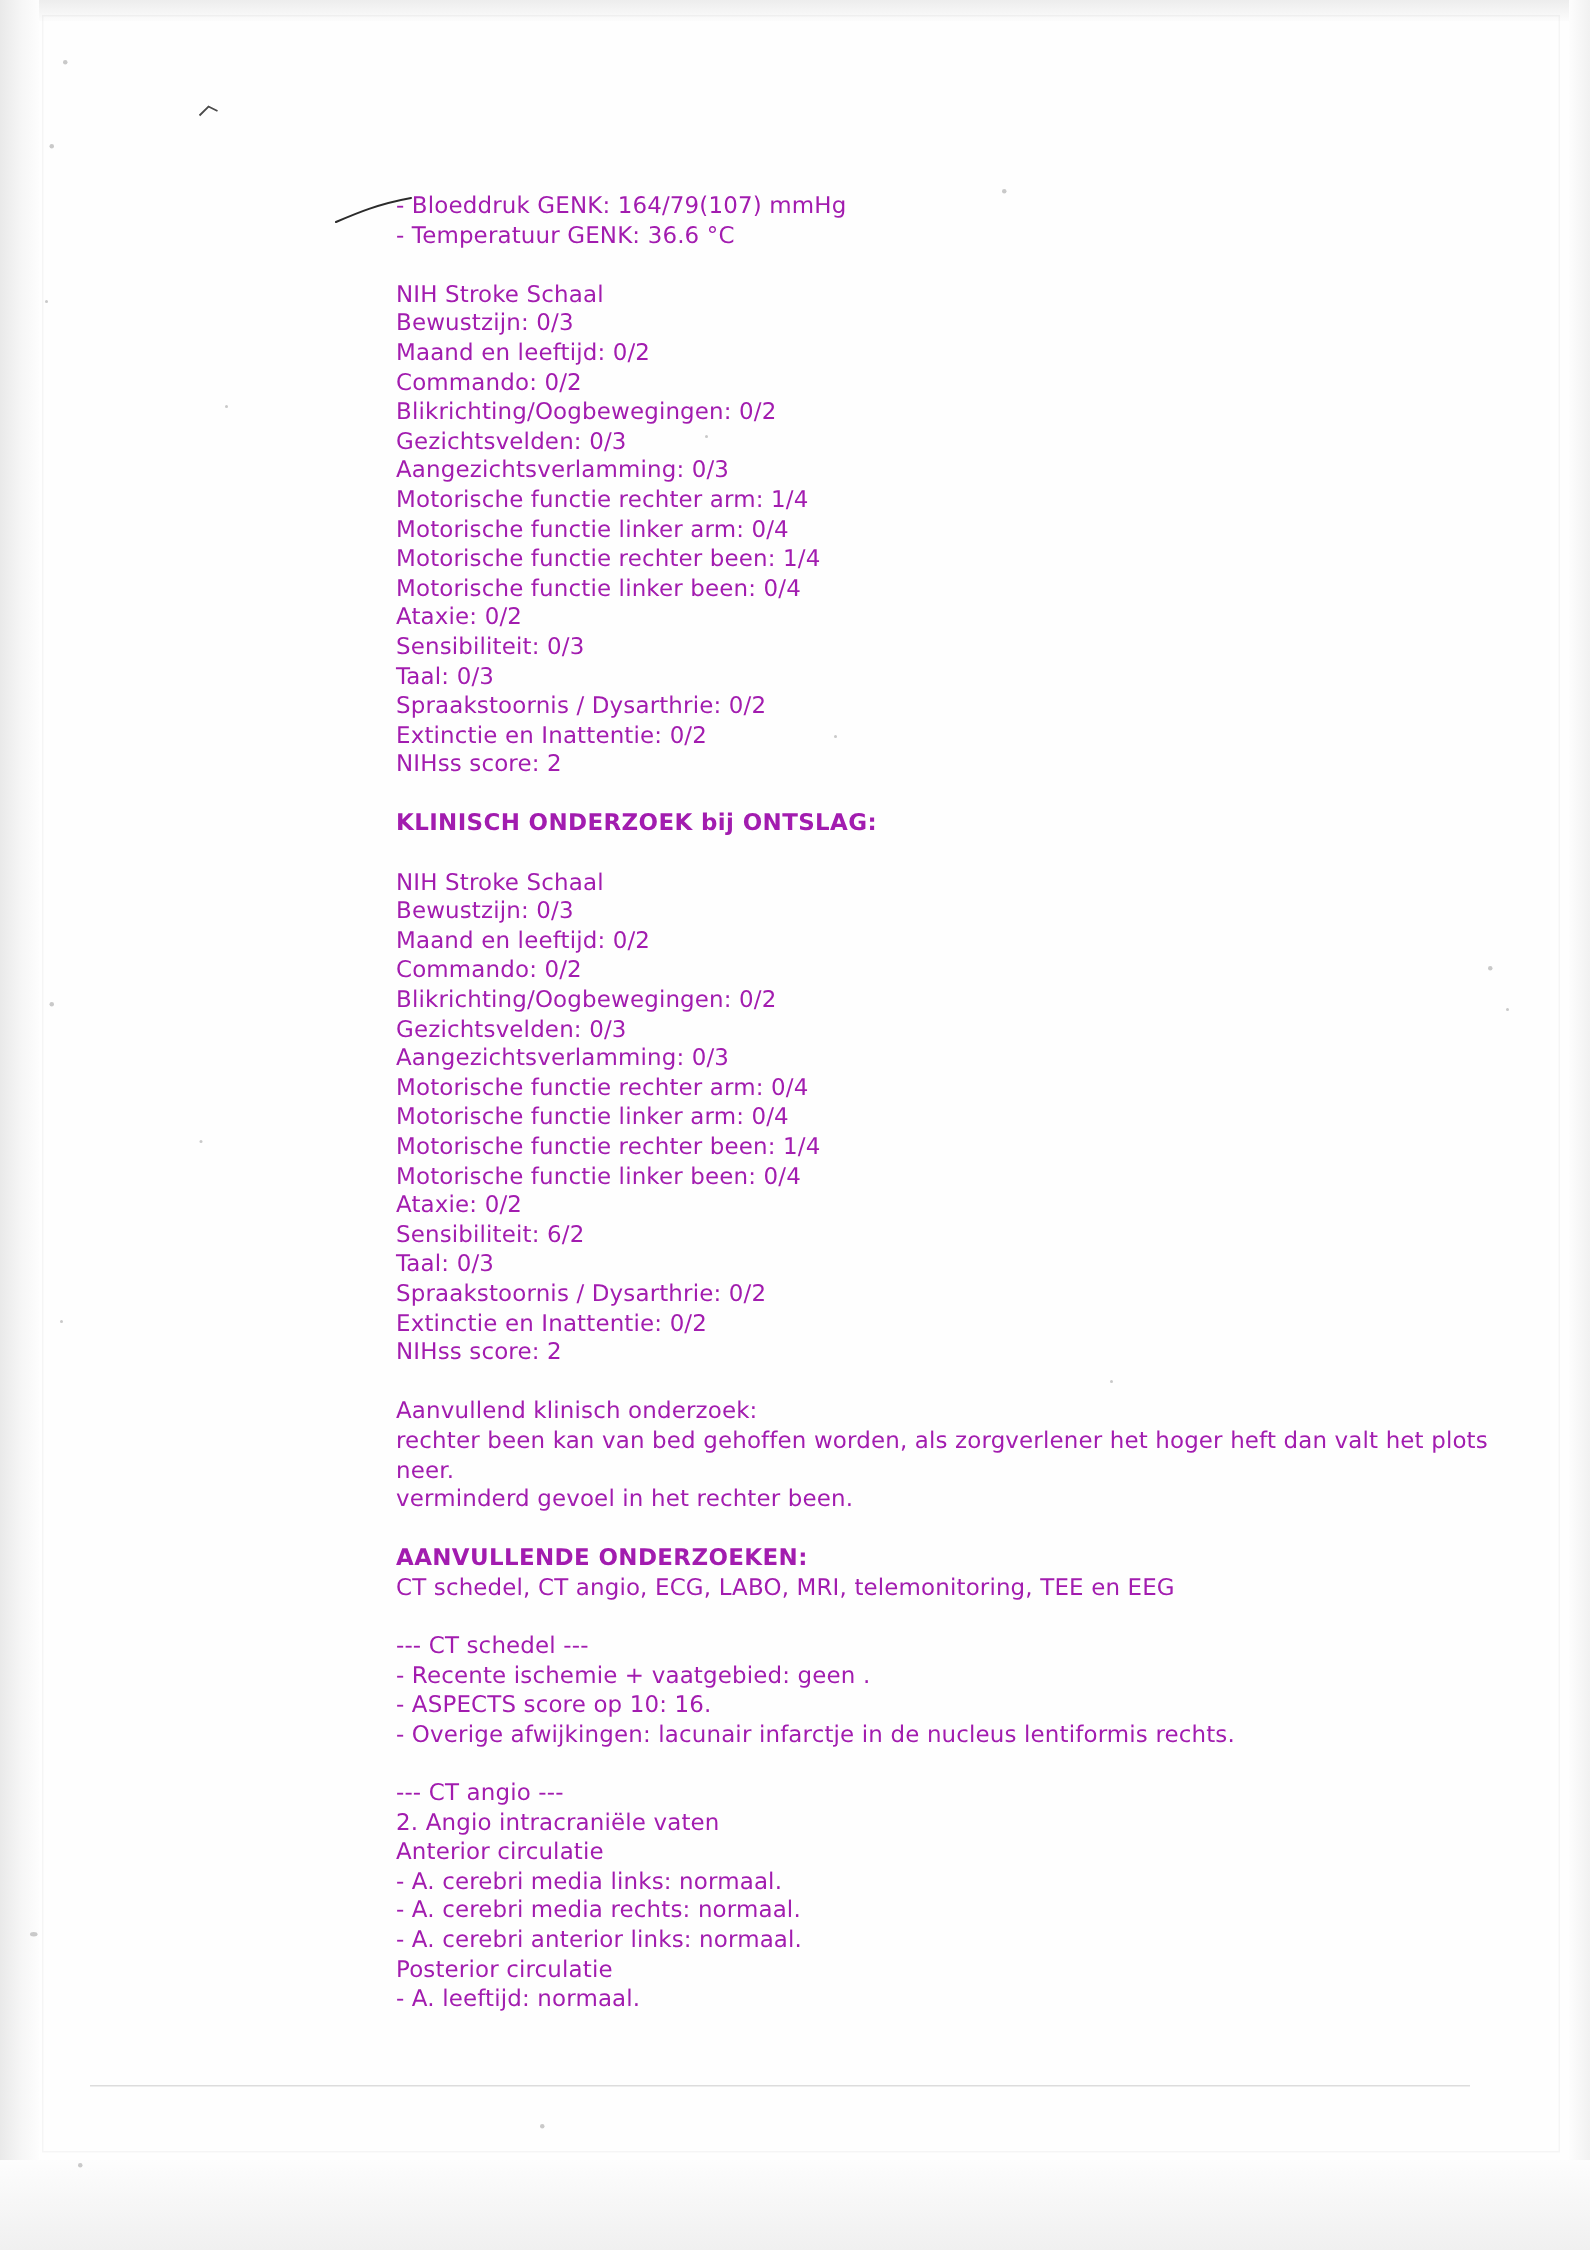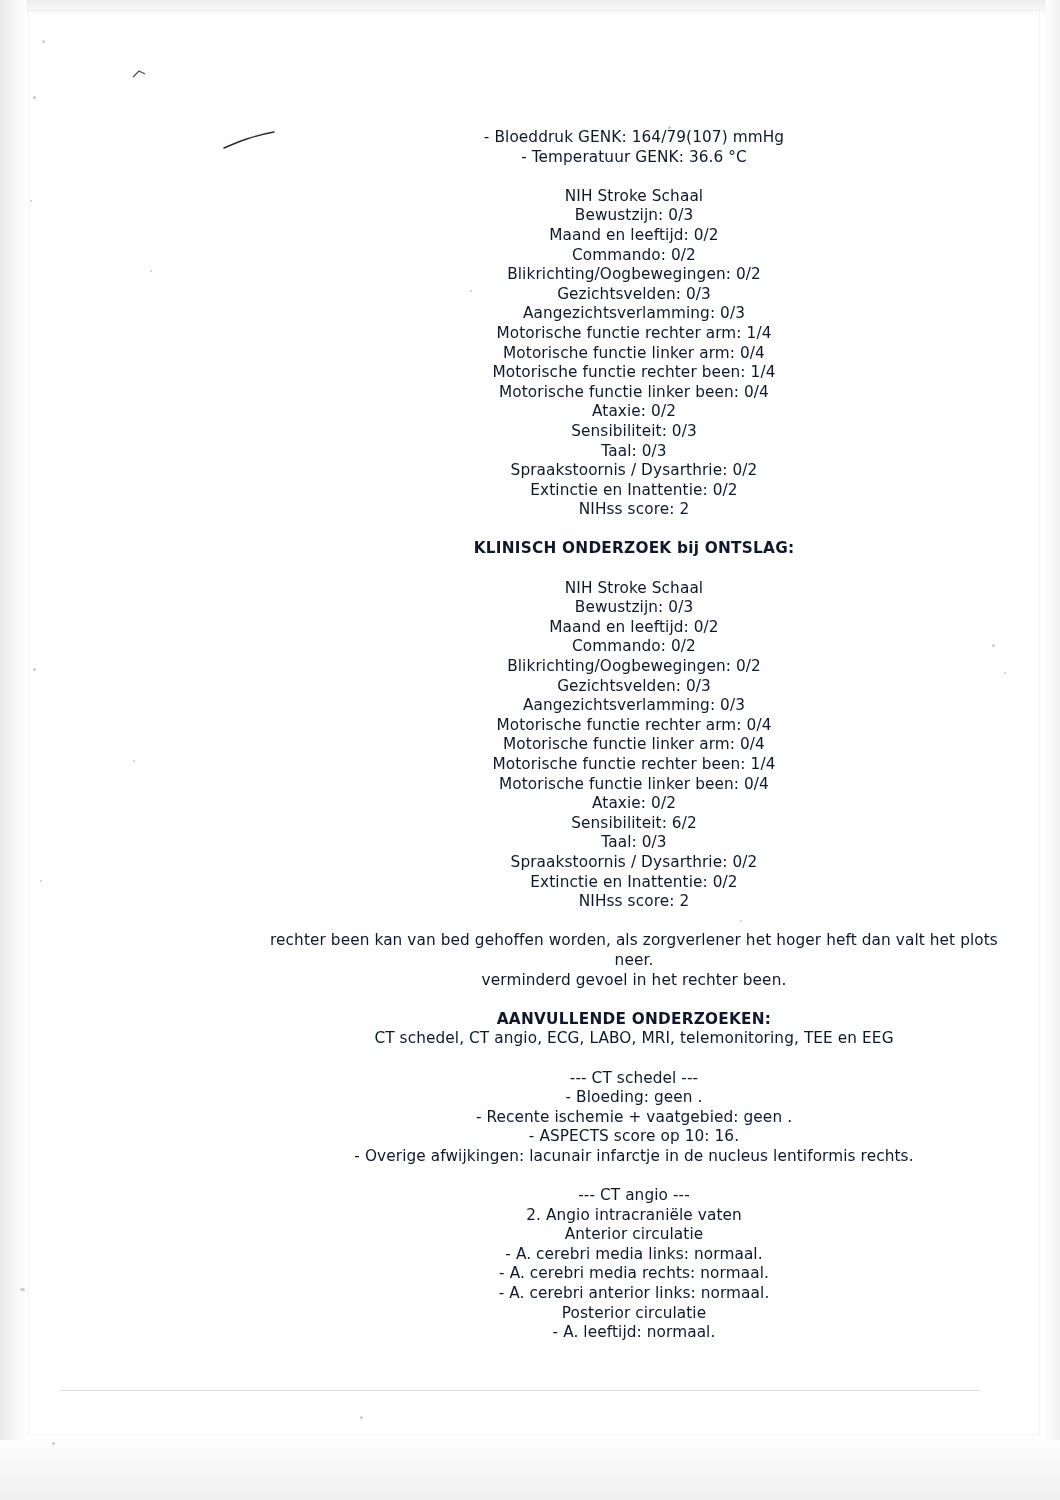--- a/index.html
+++ b/index.html
@@ -83,25 +83,24 @@
     width: 16px;
     height: 10px;
   }
 
   
   .doc-text {
     position: absolute;
     left: 264px;
     top: 128px;
     width: 740px;
-    color: #0f172a;
+    color: #a21caf;
     font-size: 15.3px;
     line-height: 19.6px;
     letter-spacing: 0.1px;
-    text-align: center;
   }
   .line {
     white-space: pre;
     min-height: 19.6px;
   }
   .line.blank {
     min-height: 19.6px;
   }
   .line.wrap {
     white-space: normal;
@@ -185,28 +184,28 @@
     <div class="line">Motorische functie linker arm: 0/4</div>
     <div class="line">Motorische functie rechter been: 1/4</div>
     <div class="line">Motorische functie linker been: 0/4</div>
     <div class="line">Ataxie: 0/2</div>
     <div class="line">Sensibiliteit: 6/2</div>
     <div class="line">Taal: 0/3</div>
     <div class="line">Spraakstoornis / Dysarthrie: 0/2</div>
     <div class="line">Extinctie en Inattentie: 0/2</div>
     <div class="line">NIHss score: 2</div>
     <div class="line blank"></div>
+    <div class="line">Aanvullend klinisch onderzoek:</div>
     <div class="line wrap">rechter been kan van bed gehoffen worden, als zorgverlener het hoger heft dan valt het plots neer.</div>
     <div class="line">verminderd gevoel in het rechter been.</div>
     <div class="line blank"></div>
     <div class="line heading">AANVULLENDE ONDERZOEKEN:</div>
     <div class="line">CT schedel, CT angio, ECG, LABO, MRI, telemonitoring, TEE en EEG</div>
     <div class="line blank"></div>
     <div class="line">--- CT schedel ---</div>
-    <div class="line">- Bloeding: geen .</div>
     <div class="line">- Recente ischemie + vaatgebied: geen .</div>
     <div class="line">- ASPECTS score op 10: 16.</div>
     <div class="line">- Overige afwijkingen: lacunair infarctje in de nucleus lentiformis rechts.</div>
     <div class="line blank"></div>
     <div class="line">--- CT angio ---</div>
     <div class="line">2. Angio intracraniële vaten</div>
     <div class="line">Anterior circulatie</div>
     <div class="line">- A. cerebri media links: normaal.</div>
     <div class="line">- A. cerebri media rechts: normaal.</div>
     <div class="line">- A. cerebri anterior links: normaal.</div>

